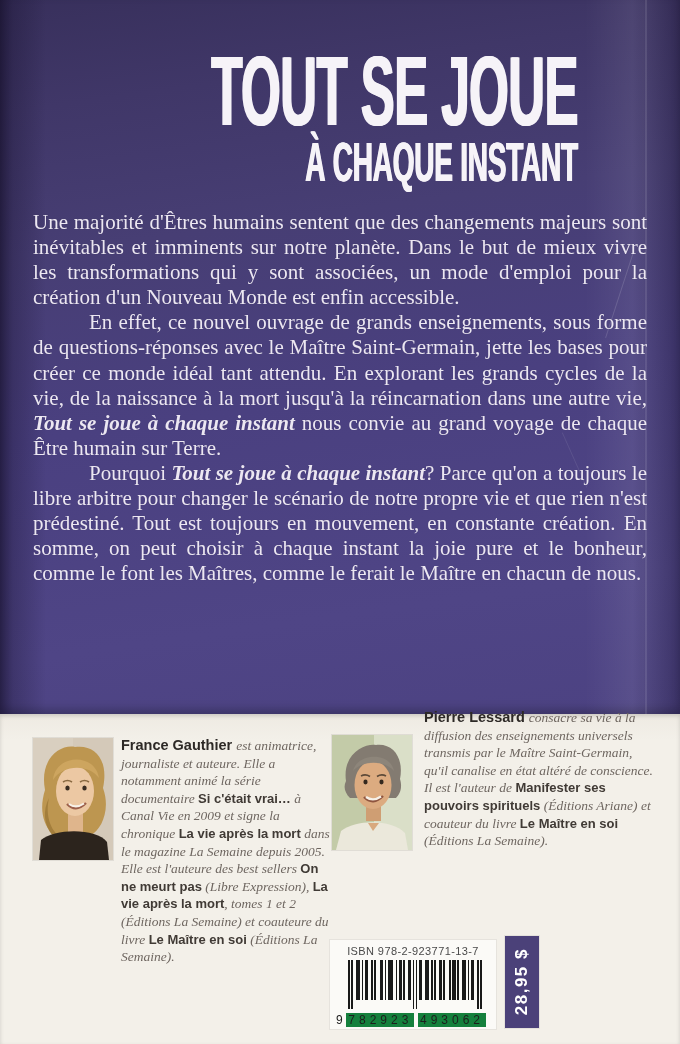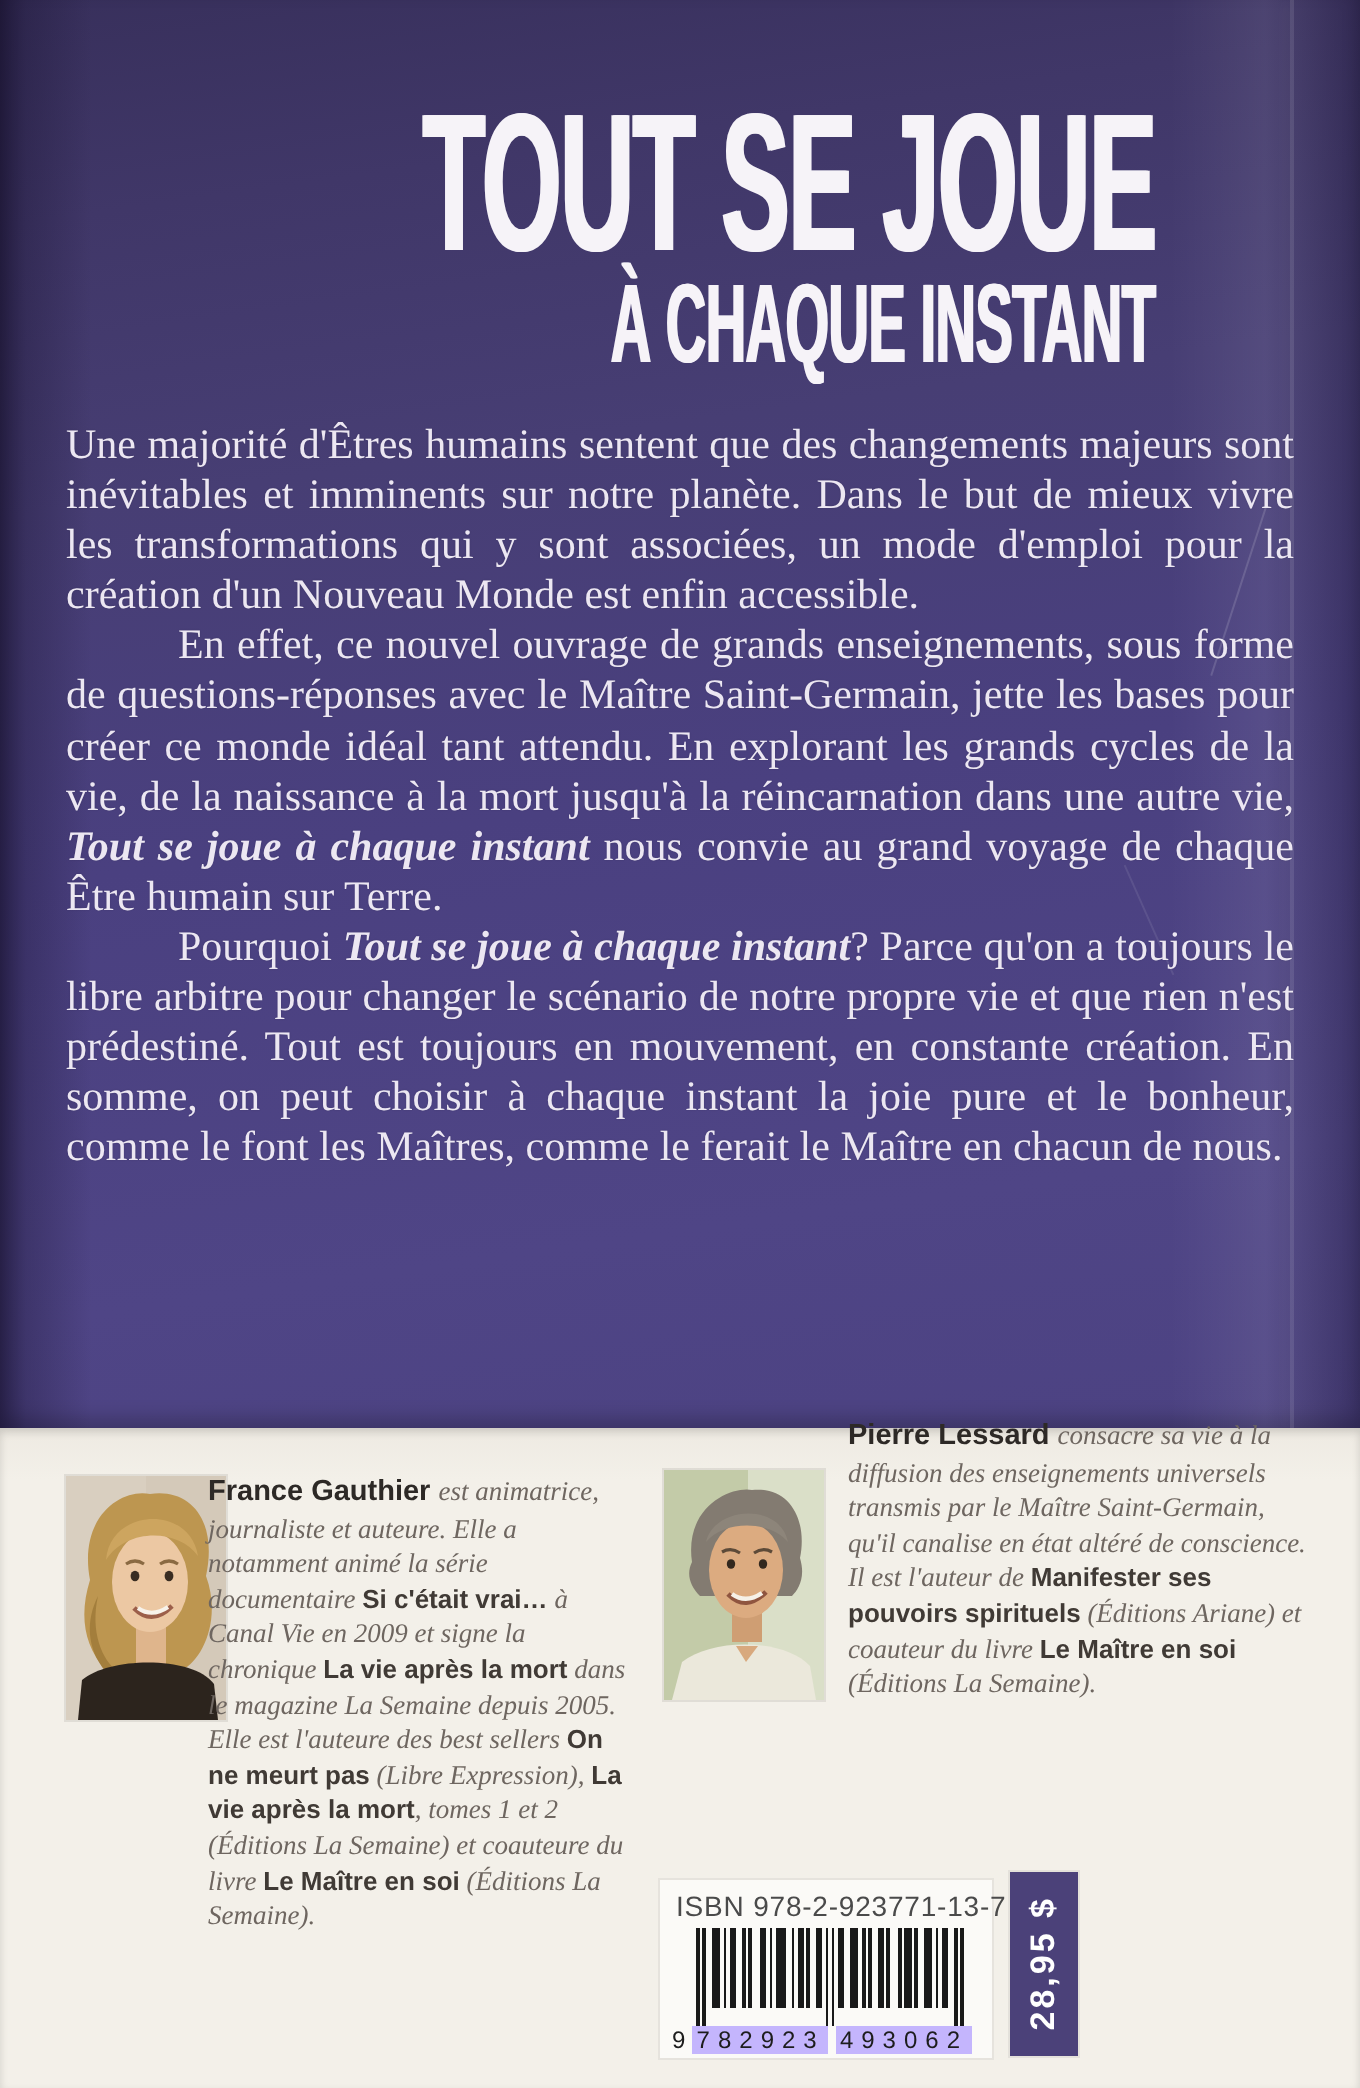--- a/index.html
+++ b/index.html
@@ -68,50 +68,50 @@
   
   .author-photo{position:absolute;overflow:hidden;box-shadow:0 0 0 1px rgba(0,0,0,0.08);}
   .photo-france{left:33px;top:738px;width:80px;height:122px;}
   .photo-pierre{left:332px;top:735px;width:80px;height:115px;}
   .author-photo svg{display:block;width:100%;height:100%;}
 
   .bio-text{
     position:absolute;font-size:13.5px;line-height:17.6px;color:#6e6660;
     font-family:"Liberation Serif",serif;
   }
-  .bio-france{left:104px;top:737px;width:214px;}
+  .bio-france{left:121px;top:737px;width:214px;}
   .bio-pierre{left:424px;top:709px;width:230px;}
   .seg-name{font-family:"Liberation Sans",sans-serif;font-weight:700;font-style:normal;
     font-size:14.5px;color:#2d2926;}
   .seg-i{font-style:italic;}
   .seg-b{font-family:"Liberation Sans",sans-serif;font-weight:700;font-style:normal;
     font-size:13px;color:#403a35;}
 
   
   .barcode-panel{
     position:absolute;left:330px;top:940px;width:166px;height:89px;
     background:#fbfaf7;box-shadow:0 0 0 1px rgba(0,0,0,0.05);
     padding:5px 8px 3px 8px;
   }
   .isbn-label{
-    font-family:"Liberation Sans",sans-serif;font-size:14px;letter-spacing:0.4px;
+    font-family:"Liberation Sans",sans-serif;font-size:11px;letter-spacing:0.4px;
     color:#4a4a4a;text-align:center;white-space:nowrap;
   }
   .barcode-bars{
     margin-top:3px;margin-left:10px;margin-right:4px;height:50px;
     display:flex;align-items:flex-start;
   }
   .bar{background:#191919;height:40px;flex:none;}
   .bar.tall{height:49px;}
   .barcode-digits{
     position:absolute;left:6px;right:10px;bottom:2px;display:flex;
     justify-content:space-between;align-items:flex-end;
     font-family:"Liberation Sans",sans-serif;font-size:12px;color:#1d1d1d;
   }
-  .barcode-digits .grp{letter-spacing:4px;background:#c4b5fd;padding:0 2px;}
+  .barcode-digits .grp{letter-spacing:4px;background:#15803d;padding:0 2px;}
 
   
   .price-tag{
     position:absolute;left:505px;top:936px;width:34px;height:92px;
     background:var(--price-purple);display:flex;align-items:center;justify-content:center;
     box-shadow:0 0 0 1px rgba(0,0,0,0.06);
   }
   .price-text{
     writing-mode:vertical-rl;transform:rotate(180deg);
     color:#ffffff;font-family:"Liberation Sans",sans-serif;font-weight:700;

